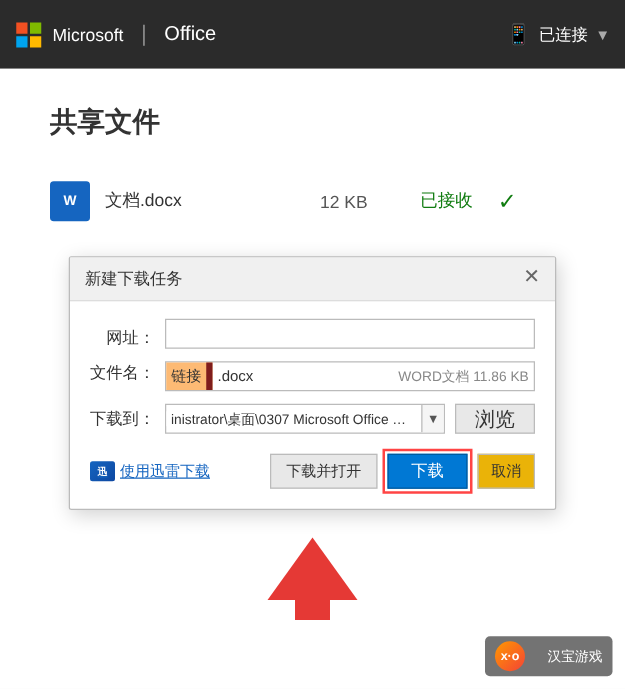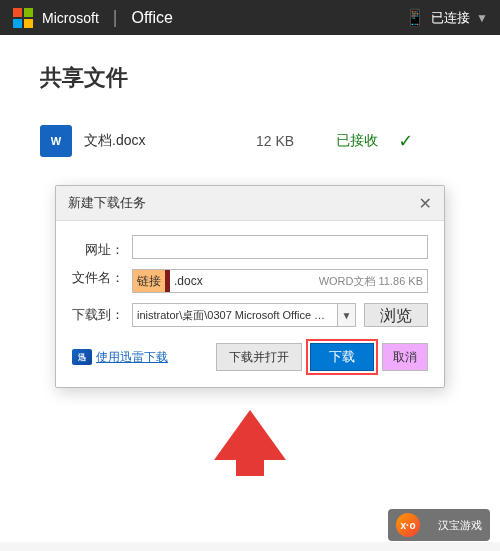--- a/index.html
+++ b/index.html
@@ -9,21 +9,21 @@
       font-family: 'Microsoft YaHei', SimHei, Arial, sans-serif;
       background: #f5f5f5;
       overflow: hidden;
       position: relative;
     }
 
     
     .topbar {
       background: #1a1a2e;
       background: #2b2b2b;
-      height: 35px;
+      height: 55px;
       display: flex;
       align-items: center;
       padding: 0 12px;
       justify-content: space-between;
     }
     .topbar-left {
       display: flex;
       align-items: center;
       gap: 8px;
     }
@@ -119,21 +119,21 @@
       width: 390px;
       margin: 0 auto;
       border-radius: 2px;
     }
     .dialog-title-bar {
       background: #f0f0f0;
       border-bottom: 1px solid #ddd;
       padding: 8px 12px;
       display: flex;
       justify-content: space-between;
-      align-items: flex-end;
+      align-items: flex-start;
     }
     .dialog-title-text {
       font-size: 13px;
       color: #333;
       font-weight: 500;
     }
     .dialog-close {
       font-size: 16px;
       color: #666;
       cursor: pointer;
@@ -292,21 +292,21 @@
       padding: 4px 18px;
       font-size: 13px;
       cursor: pointer;
       color: #fff;
       height: 28px;
       font-weight: 500;
       outline: 2px solid #ff4444;
       outline-offset: 2px;
     }
     .btn-cancel {
-      background: #f0abfc;
+      background: #eab308;
       border: 1px solid #bbb;
       padding: 4px 10px;
       font-size: 12px;
       cursor: pointer;
       color: #333;
       height: 28px;
     }
 
     
     .arrow-container {

